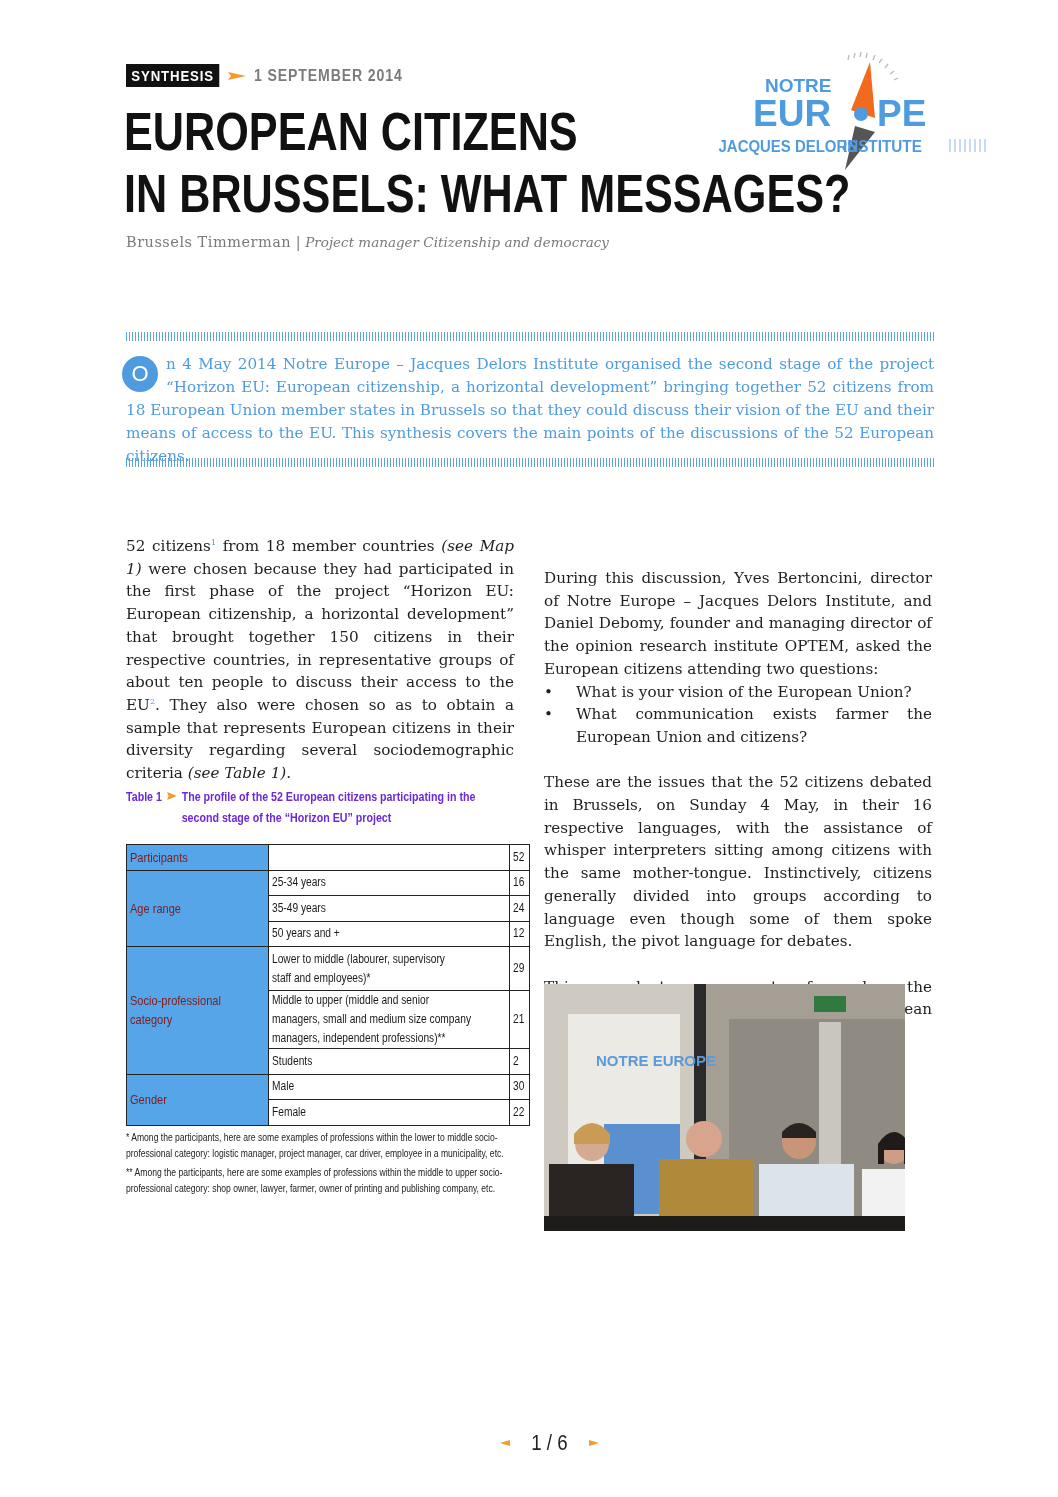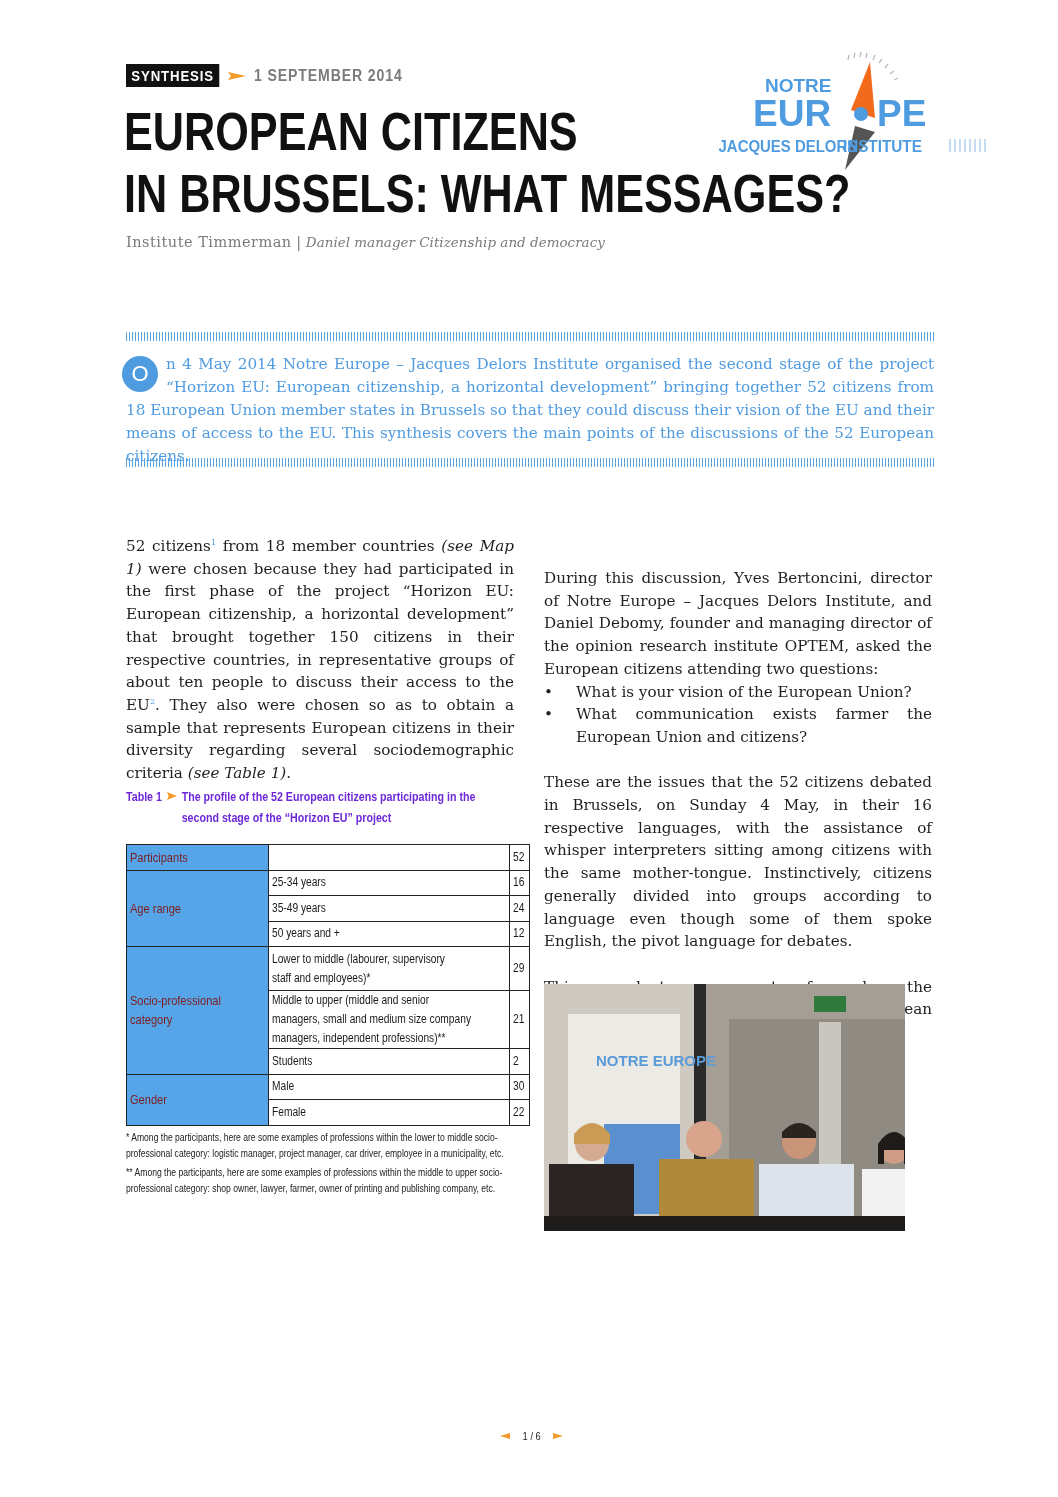--- a/index.html
+++ b/index.html
@@ -45,43 +45,43 @@
   td.val { width: 35px; }
   td .sq { display: inline-block; transform: scaleX(0.85); transform-origin: left center; white-space: nowrap; line-height: 19px; }
   td.cat .sq { white-space: normal; width: 135px; }
   tr.h25 td { height: 25.5px; }
 
   .notes { position: absolute; left: 126px; top: 1130px; width: 470px; font-family: "Liberation Sans", sans-serif; font-size: 10.4px; line-height: 16px; color: #222; transform: scaleX(0.825); transform-origin: left top; }
   .notes p { margin-bottom: 3px; }
 
   .photo { position: absolute; left: 544px; top: 984px; width: 361px; height: 247px; overflow: hidden; background: #8a8478; }
 
-  .pager { position: absolute; left: 500px; top: 1430px; display: flex; align-items: center; gap: 11px; font-family: "Liberation Sans", sans-serif; font-size: 11px; color: #222; }
+  .pager { position: absolute; left: 500px; top: 1430px; display: flex; align-items: center; gap: 18px; font-family: "Liberation Sans", sans-serif; font-size: 22px; color: #222; }
   .pager .n { transform: scaleX(0.85); }
 </style>
 </head>
 <body>
 
 <div class="header-tag">
   <span class="tag-badge">SYNTHESIS</span>
   <svg class="tag-arrow" viewBox="0 0 18 8">
       <polygon points="0,0 18,4 0,8 3,4" fill="#f39a2a"></polygon>
     </svg>
   <span class="tag-date">1 SEPTEMBER 2014</span>
 </div>
 
 <h1 class="title">
   <div>EUROPEAN CITIZENS</div>
   <div>IN BRUSSELS: WHAT MESSAGES?</div>
 </h1>
 
 <div class="author">
-  <span class="name">Institute Timmerman</span>
+  <span class="name">Brussels Timmerman</span>
   <span>|</span>
-  <span class="role">Daniel manager Citizenship and democracy</span>
+  <span class="role">Project manager Citizenship and democracy</span>
 </div>
 
 <svg class="logo" viewBox="0 0 280 125">
   <g stroke="#bbb" stroke-width="1.3">
     <line x1="133" y1="12" x2="134" y2="7"></line>
       <line x1="139" y1="10" x2="140" y2="5"></line>
       <line x1="145" y1="9" x2="146" y2="4"></line>
     <line x1="151" y1="10" x2="152" y2="5"></line>
       <line x1="158" y1="12" x2="160" y2="7"></line>
       <line x1="164" y1="15" x2="167" y2="11"></line>

